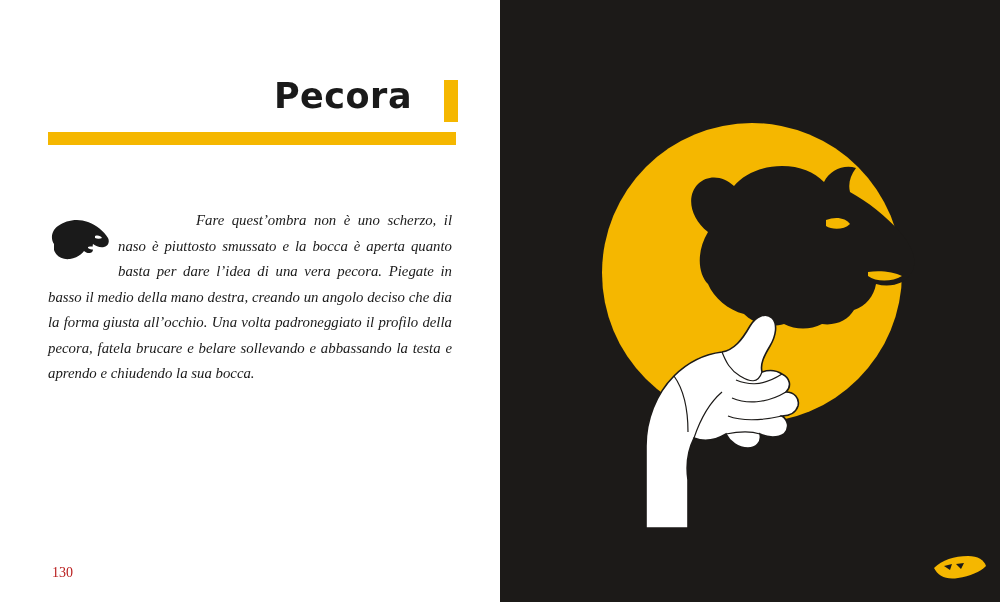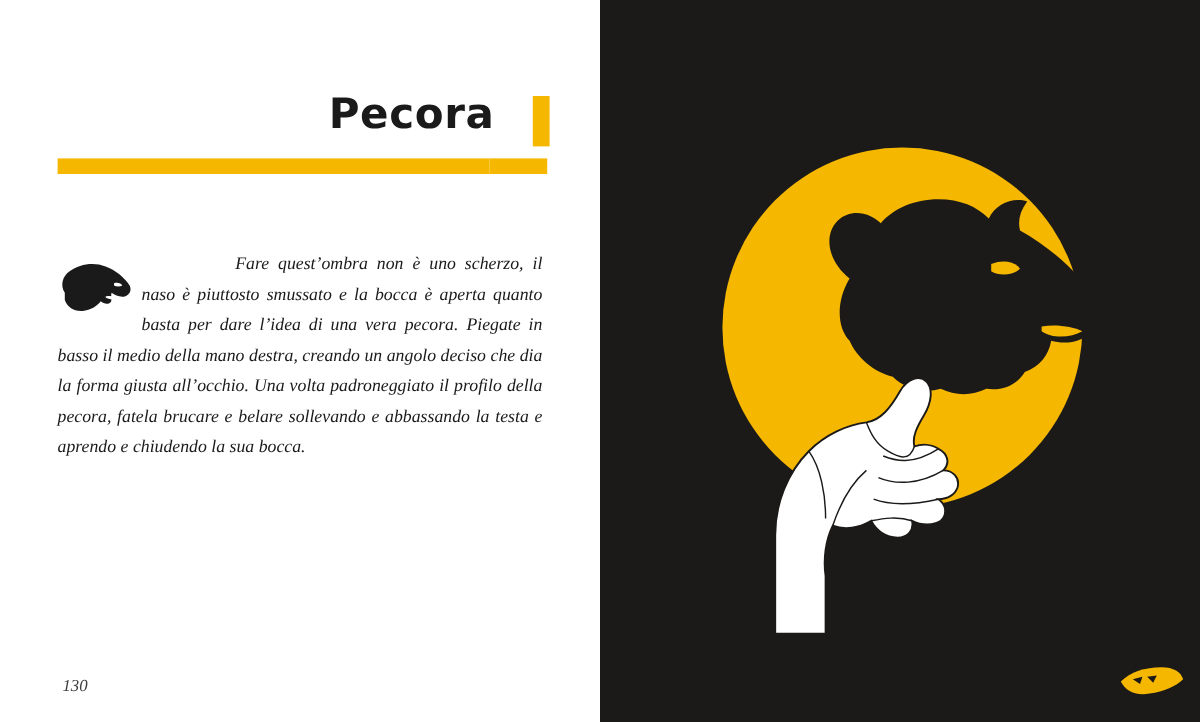--- a/index.html
+++ b/index.html
@@ -92,22 +92,21 @@
     margin: 6px 8px 0 0;
     shape-outside: margin-box;
   }
 
   .page-number {
     position: absolute;
     left: 52px;
     top: 565px;
     font-family: "Liberation Serif", serif;
     font-size: 14px;
-    color: #404040;
-    font-style: italic;
+    color: #b91c1c;
   }
 
   
   .right-page {
     position: absolute;
     left: 500px;
     top: 0;
     width: 500px;
     height: 602px;
     background: #1c1a18;

